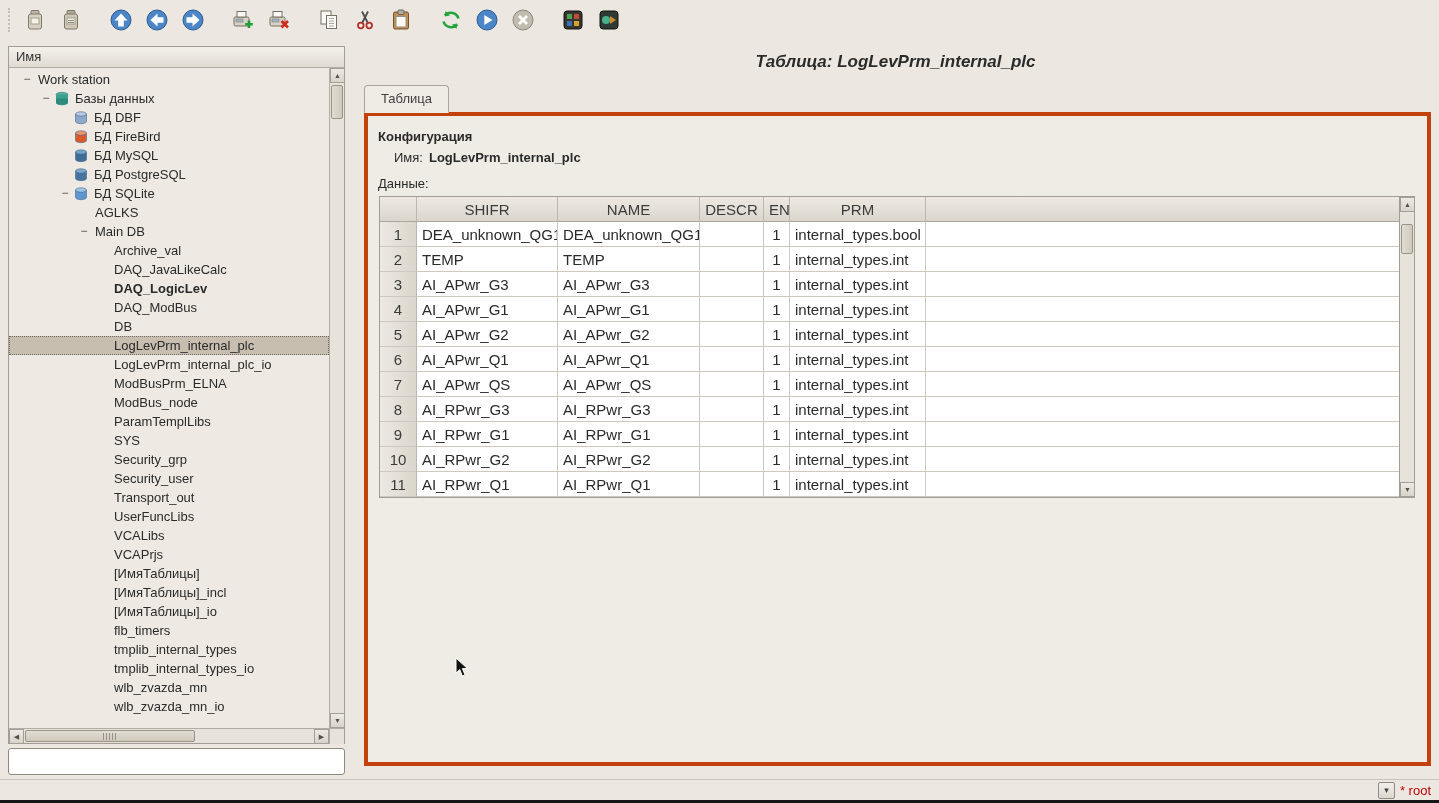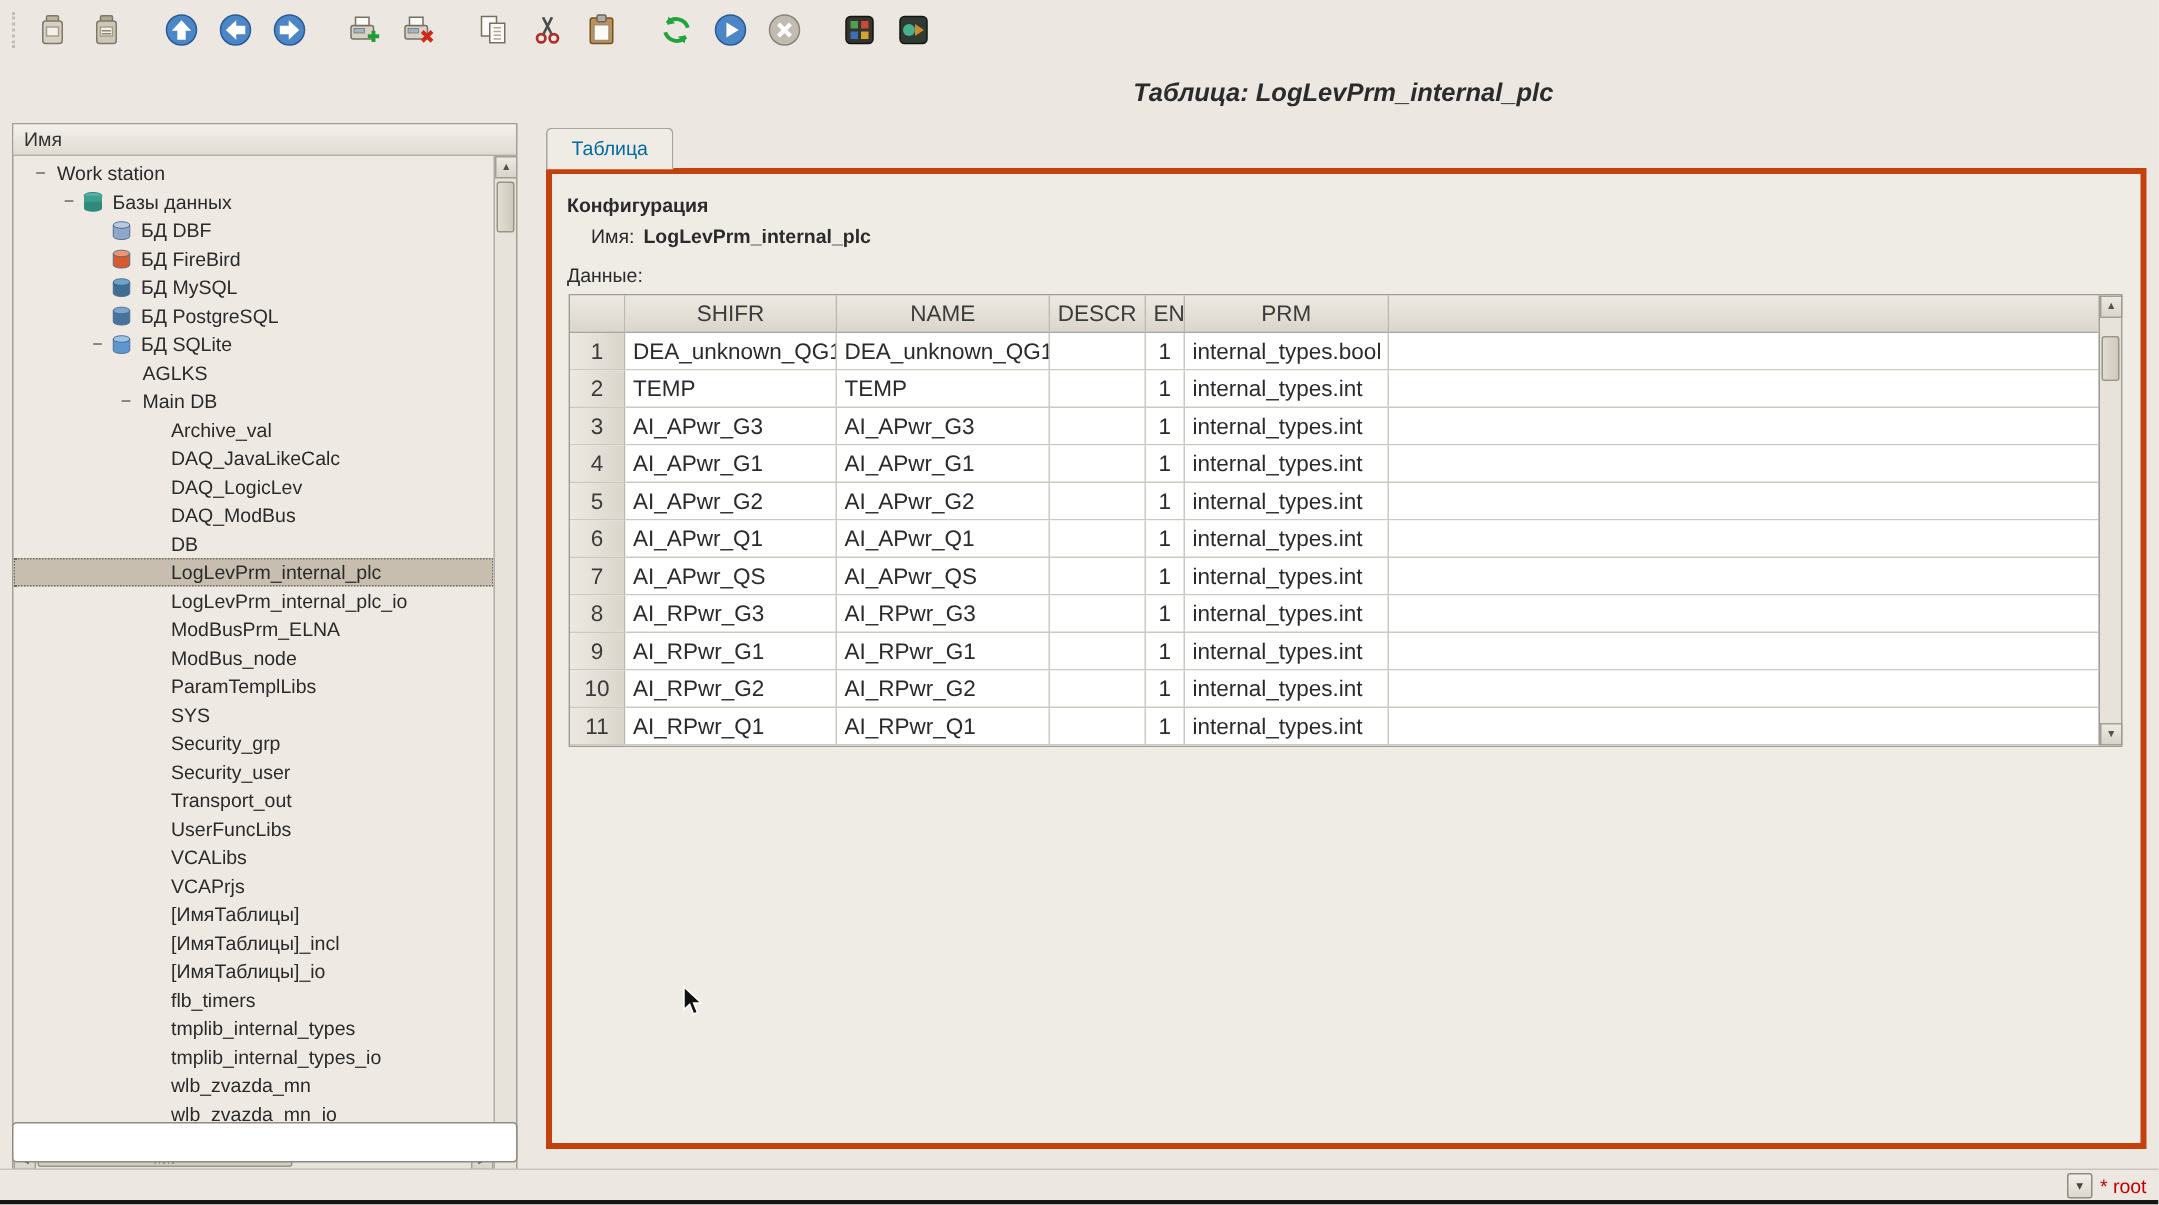--- a/index.html
+++ b/index.html
@@ -7,21 +7,21 @@
   body{font-family:"Liberation Sans",sans-serif;background:#ECE8E1;position:relative;font-size:13px;color:#2A2A2A;}
 
   
   .toolbar{position:absolute;left:0;top:0;width:100%;height:40px;display:flex;align-items:center;padding-left:8px;}
   .tb-handle{width:4px;height:24px;border-left:2px dotted #C2BDB3;margin-right:8px;}
   .tb-btn{width:30px;height:30px;display:flex;align-items:center;justify-content:center;border-radius:3px;margin-right:6px;}
   .tb-btn.group-start{margin-left:14px;}
   .tb-icon svg{display:block;}
 
   
-  .tree-frame{position:absolute;left:8px;top:46px;width:337px;height:698px;border:1px solid #A29E96;background:#EEEAE3;display:flex;flex-direction:column;margin-top:36px;}
+  .tree-frame{position:absolute;left:8px;top:46px;width:337px;height:698px;border:1px solid #A29E96;background:#EEEAE3;display:flex;flex-direction:column;}
   .tree-header{height:21px;flex:none;background:linear-gradient(#F4F1EB,#E0DBD2);border-bottom:1px solid #B1ADA5;padding-left:7px;line-height:20px;color:#333;}
   .tree-body{flex:1;display:flex;overflow:hidden;}
   .tree-view{flex:1;overflow:hidden;padding-top:2px;}
   .tree-item{height:19px;display:flex;align-items:center;white-space:nowrap;}
   .tree-item.selected{background:#C7BEAF;outline:1px dotted #6E6A62;outline-offset:-1px;}
   .expander{width:16px;flex:none;text-align:center;color:#555;font-size:12px;line-height:19px;}
   .tree-ico{width:18px;flex:none;display:flex;align-items:center;}
   .tree-ico svg{display:block;}
   .tree-label{padding:0 3px;}
 
@@ -35,21 +35,21 @@
   .sb-thumb.h{position:absolute;top:1px;bottom:1px;background:linear-gradient(#E2DDD3,#CFC9BD);border:1px solid #999488;border-radius:2px;display:flex;align-items:center;justify-content:center;}
   .grip{width:14px;height:7px;background:repeating-linear-gradient(90deg,#96918A 0 1px,transparent 1px 3px);}
   .sb-corner{width:15px;height:15px;flex:none;background:#E7E3DB;border-left:1px solid #B1ADA5;}
 
   .tree-filter{position:absolute;left:8px;top:748px;width:337px;height:27px;border:1px solid #8F8B82;border-radius:3px;background:#fff;padding:0 6px;font:13px "Liberation Sans",sans-serif;outline:none;}
 
   
   .main-panel{position:absolute;left:352px;top:42px;width:1087px;height:724px;}
   .page-title{position:absolute;top:10px;left:0;width:100%;text-align:center;font-size:17px;font-weight:bold;font-style:italic;color:#2B2B2B;}
   .tabbar{position:absolute;left:12px;top:43px;z-index:2;}
-  .tab{display:inline-block;height:28px;line-height:26px;padding:0 16px;background:#EFECE6;border:1px solid #A9A59D;border-bottom:1px solid #EFECE6;border-radius:4px 4px 0 0;color:#0369a1;}
+  .tab{display:inline-block;height:28px;line-height:26px;padding:0 16px;background:#EFECE6;border:1px solid #A9A59D;border-bottom:1px solid #EFECE6;border-radius:4px 4px 0 0;color:#404040;}
   .tab-page{position:absolute;left:12px;right:8px;top:70px;bottom:0;background:#EFECE6;border:4px solid #c2410c;}
   .config-heading{position:absolute;left:10px;top:13px;font-weight:bold;}
   .name-row{position:absolute;left:26px;top:34px;}
   .name-label{margin-right:6px;}
   .name-value{font-weight:bold;}
   .data-label{position:absolute;left:10px;top:60px;}
 
   
   .table-wrap{position:absolute;left:11px;top:80px;width:1036px;height:302px;border:1px solid #A19D94;display:flex;background:#fff;}
   .table-scroll-area{flex:1;overflow:hidden;}
@@ -295,21 +295,21 @@
             <span class="tree-label" data-name="tree-item-label">Main DB</span>
           </div>
           <div class="tree-item" data-name="tree-item-archive-val" style="padding-left: 86px;">
             <span class="expander" data-name="expander-spacer"></span>
             <span class="tree-label" data-name="tree-item-label">Archive_val</span>
           </div>
           <div class="tree-item" data-name="tree-item-daq-javalikecalc" style="padding-left: 86px;">
             <span class="expander" data-name="expander-spacer"></span>
             <span class="tree-label" data-name="tree-item-label">DAQ_JavaLikeCalc</span>
           </div>
-          <div class="tree-item" data-name="tree-item-daq-logiclev" style="padding-left: 86px;">
+          <div class="tree-item" data-name="tree-item-daq-logiclev" style="padding-left: 86px; font-weight: bold;">
             <span class="expander" data-name="expander-spacer"></span>
             <span class="tree-label" data-name="tree-item-label">DAQ_LogicLev</span>
           </div>
           <div class="tree-item" data-name="tree-item-daq-modbus" style="padding-left: 86px;">
             <span class="expander" data-name="expander-spacer"></span>
             <span class="tree-label" data-name="tree-item-label">DAQ_ModBus</span>
           </div>
           <div class="tree-item" data-name="tree-item-db" style="padding-left: 86px;">
             <span class="expander" data-name="expander-spacer"></span>
             <span class="tree-label" data-name="tree-item-label">DB</span>

